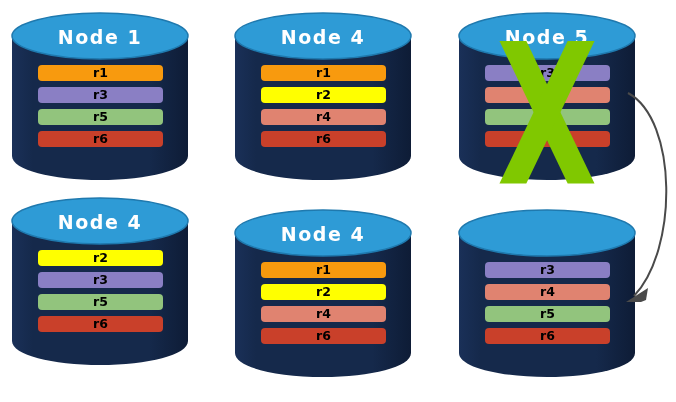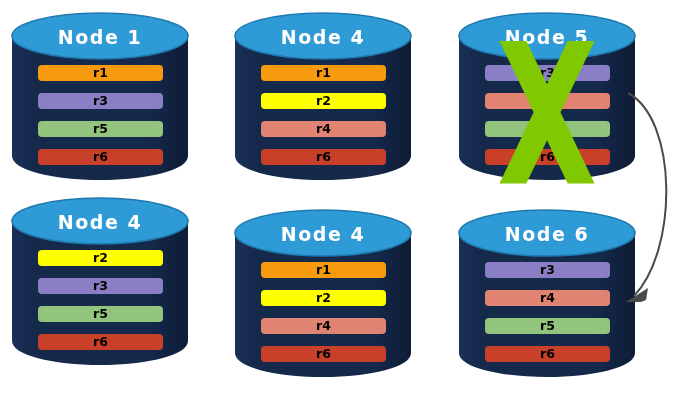--- a/index.html
+++ b/index.html
@@ -50,21 +50,21 @@
     position: absolute;
     left: 28px;
     top: 57px;
     width: 125px;
     z-index: 3;
   }
   .bar {
     position: relative;
     height: 16px;
     border-radius: 4px;
-    margin-bottom: 12px;
+    margin-bottom: 6px;
     color: #000000;
     font-size: 12.5px;
     font-weight: bold;
     text-align: center;
     line-height: 16px;
     font-family: "DejaVu Sans", sans-serif;
   }
   .bar:last-child { margin-bottom: 0; }
 
   .x-mark {
@@ -201,21 +201,20 @@
           <linearGradient id="shadeGrad5" x1="0" y1="0" x2="1" y2="0">
             <stop offset="0" stop-color="#1A3058"></stop>
             <stop offset="0.12" stop-color="#15294B"></stop>
             <stop offset="0.78" stop-color="#15294B"></stop>
             <stop offset="1" stop-color="#0E1C36"></stop>
           </linearGradient>
         </defs>
         <path d="M 2,28 L 2,148 C 2,162 42,172 90,172 C 138,172 178,162 178,148 L 178,28 Z" fill="url(#shadeGrad5)"></path>
         <ellipse cx="90" cy="28" rx="88" ry="23" fill="#2E9BD6" stroke="#1F79AE" stroke-width="1.5"></ellipse>
       </svg>
-      <div class="node-title">Node 6</div>
       <div class="bars">
         <div class="bar" style="background: rgb(138, 127, 196);">r3</div>
         <div class="bar" style="background: rgb(224, 131, 112);">r4</div>
         <div class="bar" style="background: rgb(146, 196, 125);">r5</div>
         <div class="bar" style="background: rgb(201, 64, 42);">r6</div>
       </div>
     </div>
     <svg class="arrow-layer" viewBox="0 0 676 402">
       <path d="M 628,93 C 678,120 678,250 634,296" fill="none" stroke="#4A4A4A" stroke-width="2"></path>
       <path d="M 626,302 L 648,288 L 646,300 L 641,302 Z" fill="#4A4A4A"></path>

